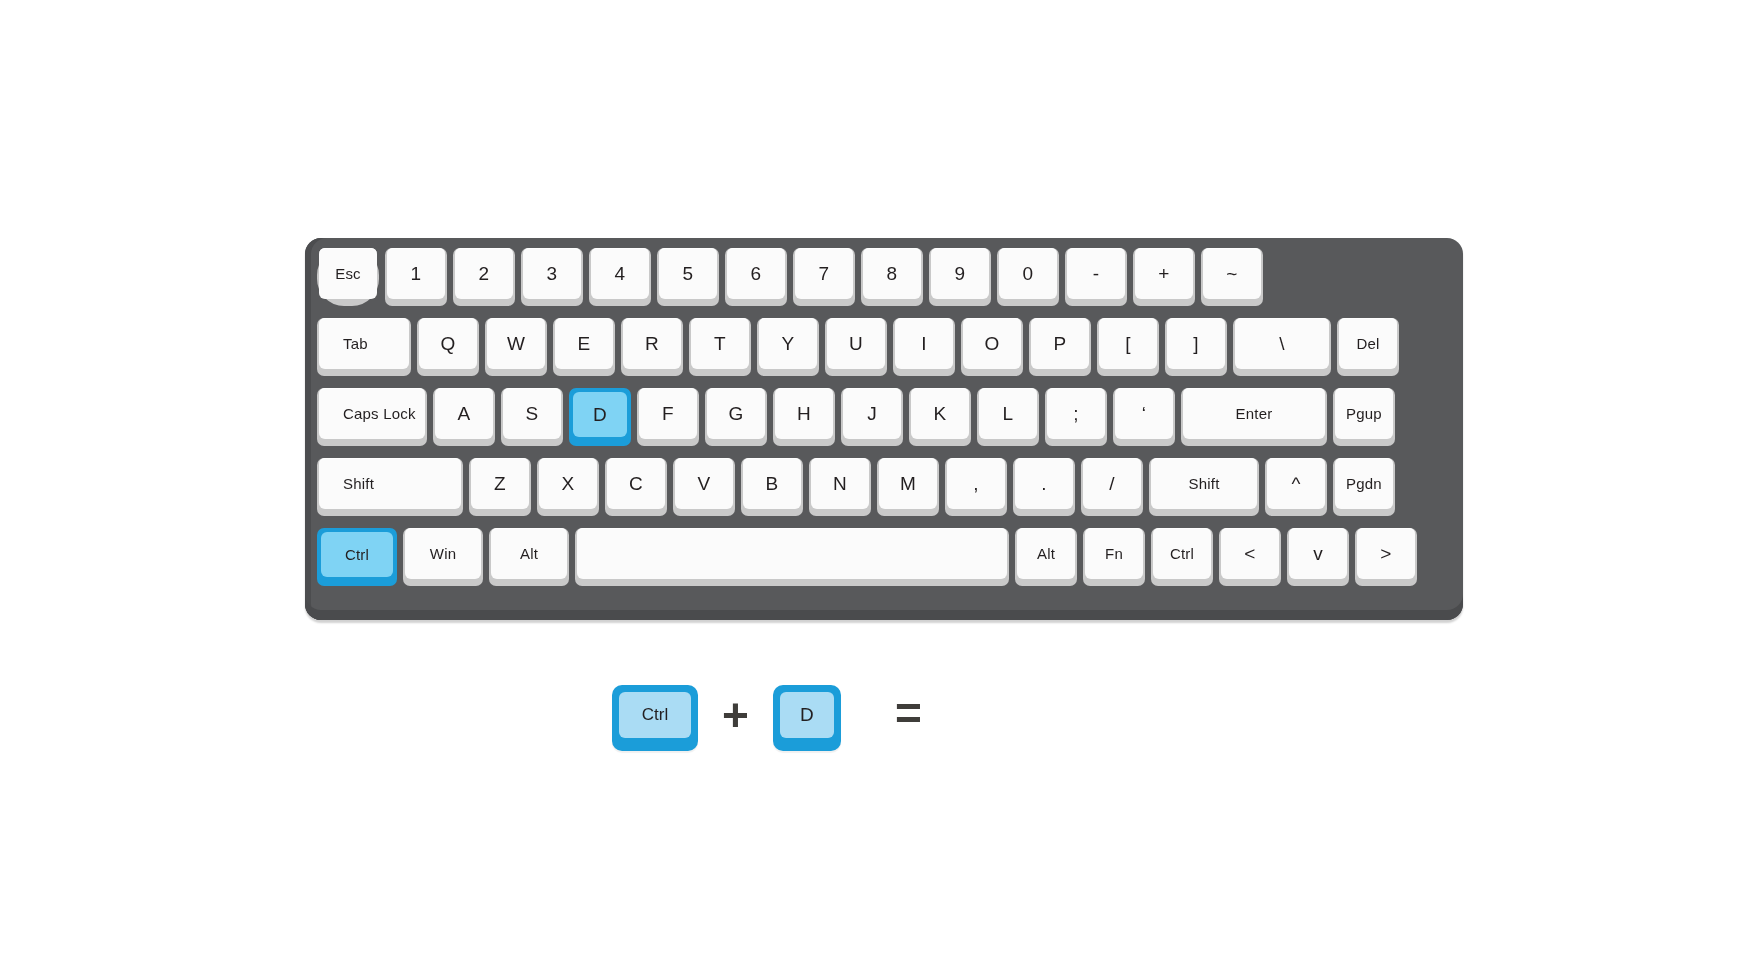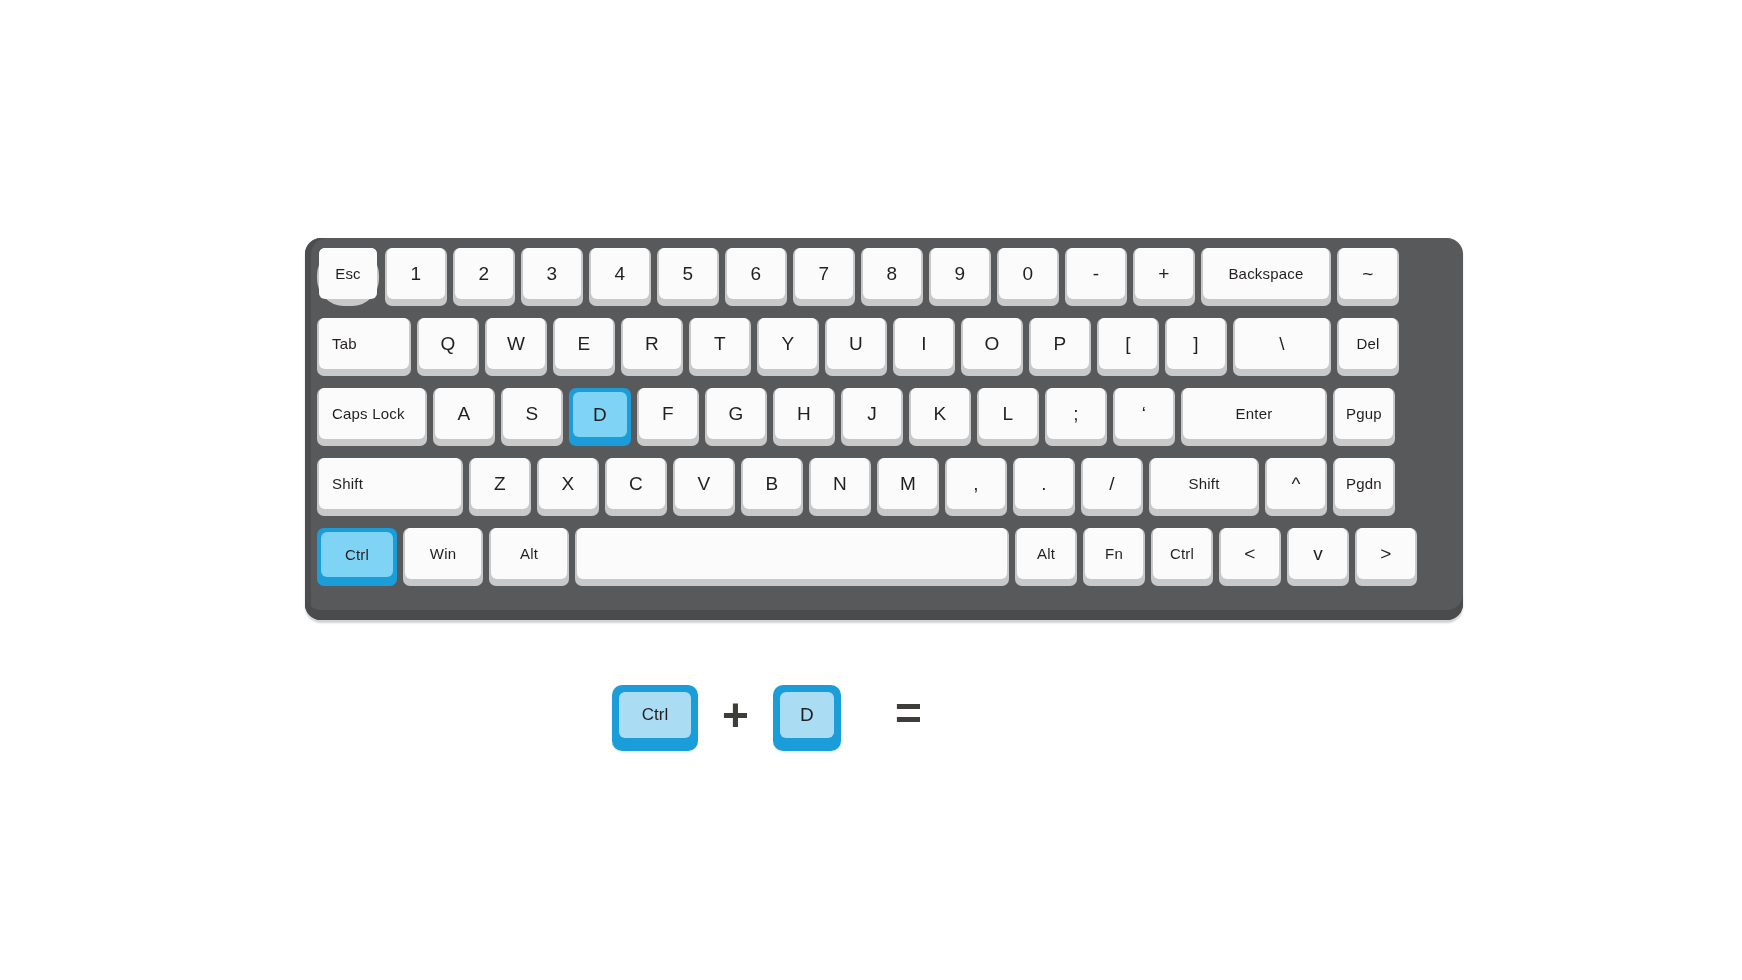--- a/index.html
+++ b/index.html
@@ -83,21 +83,21 @@
     color: #231f20;
     font-size: 19px;
     line-height: 1;
     font-family: "Liberation Sans", sans-serif;
     letter-spacing: 0.2px;
     white-space: nowrap;
   }
   .key.small .legend { font-size: 15px; }
 
   
-  .key.lefttext .cap { justify-content: flex-start; padding-left: 13px; }
+  .key.lefttext .cap { justify-content: flex-start; padding-left: 24px; }
 
   
   .key.hl { background: #1b9dd9; }
   .key.hl .cap {
     left: 4px; right: 4px; top: 4px; bottom: 9px;
     background: #7fd3f4;
     box-shadow: none;
   }
   .key.hl .legend { color: #231f20; }
 
@@ -223,25 +223,20 @@
             </div>
           </div>
           <div class="key" style="flex-basis: 62px; width: 62px;">
             <div class="cap">
               <span class="legend">-</span>
             </div>
           </div>
           <div class="key" style="flex-basis: 62px; width: 62px;">
             <div class="cap">
               <span class="legend">+</span>
-            </div>
-          </div>
-          <div class="key small" style="flex-basis: 130px; width: 130px;">
-            <div class="cap">
-              <span class="legend">Backspace</span>
             </div>
           </div>
           <div class="key" style="flex-basis: 62px; width: 62px;">
             <div class="cap">
               <span class="legend">~</span>
             </div>
           </div>
         </div>
         <div class="kb-row">
           <div class="key small lefttext" style="flex-basis: 94px; width: 94px;">

